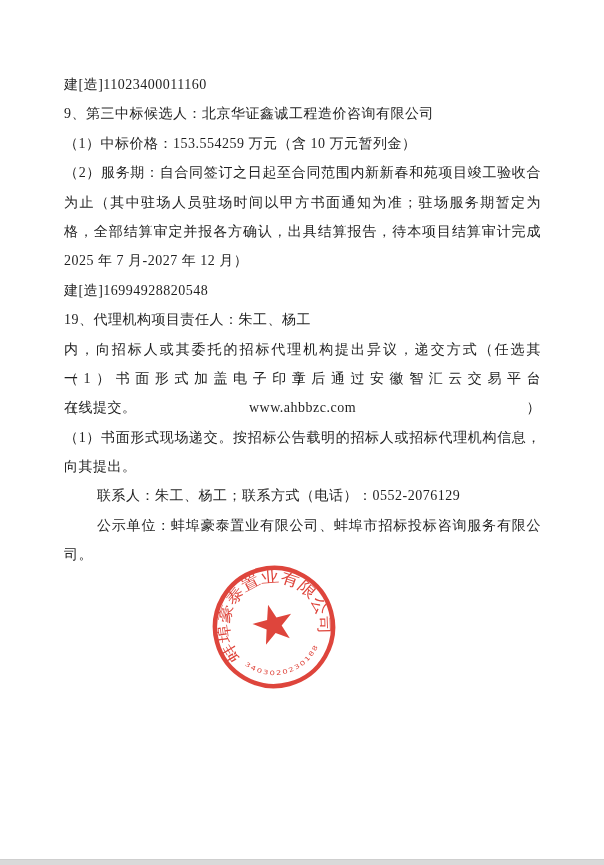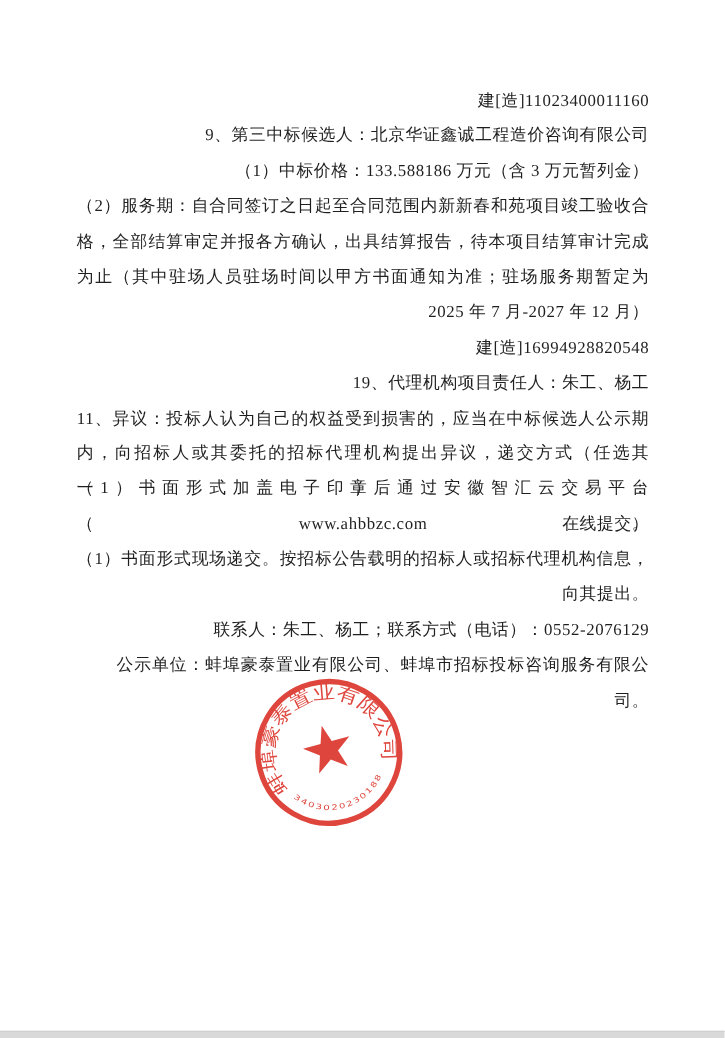--- a/index.html
+++ b/index.html
@@ -14,21 +14,20 @@
     position:absolute;
     left:64px;top:70px;width:477px;
     color:#1f1f1f;
     font-size:14px;
     letter-spacing:0.5px;
     line-height:29.4px;
   }
   .ln{
     height:29.4px;
     white-space:nowrap;
-    text-align:right;
   }
   .ln.j{
     white-space:normal;
     text-align:justify;
     text-align-last:justify;
   }
   .ln.indent{padding-left:33px;}
   .seal{
     position:absolute;
     left:199px;top:554px;
@@ -46,28 +45,27 @@
   }
 </style>
 </head>
 <body>
 
 <div class="page">
 
   <div class="doc">
     <div class="ln">建[造]11023400011160</div>
     <div class="ln">9、第三中标候选人：北京华证鑫诚工程造价咨询有限公司</div>
-    <div class="ln">（1）中标价格：133.588186 万元（含 3 万元暂列金）</div>
+    <div class="ln">（1）中标价格：153.554259 万元（含 10 万元暂列金）</div>
     <div class="ln j">（2）服务期：自合同签订之日起至合同范围内新新春和苑项目竣工验收合</div>
+    <div class="ln j">为止（其中驻场人员驻场时间以甲方书面通知为准；驻场服务期暂定为</div>
     <div class="ln j">格，全部结算审定并报各方确认，出具结算报告，待本项目结算审计完成</div>
-    <div class="ln j">为止（其中驻场人员驻场时间以甲方书面通知为准；驻场服务期暂定为</div>
     <div class="ln">2025 年 7 月-2027 年 12 月）</div>
     <div class="ln">建[造]16994928820548</div>
     <div class="ln">19、代理机构项目责任人：朱工、杨工</div>
-    <div class="ln j">11、异议：投标人认为自己的权益受到损害的，应当在中标候选人公示期</div>
     <div class="ln j">内，向招标人或其委托的招标代理机构提出异议，递交方式（任选其一）：</div>
     <div class="ln j">（1）书面形式加盖电子印章后通过安徽智汇云交易平台（www.ahbbzc.com）</div>
     <div class="ln">在线提交。</div>
     <div class="ln j">（1）书面形式现场递交。按招标公告载明的招标人或招标代理机构信息，</div>
     <div class="ln">向其提出。</div>
     <div class="ln indent">联系人：朱工、杨工；联系方式（电话）：0552-2076129</div>
     <div class="ln j indent">公示单位：蚌埠豪泰置业有限公司、蚌埠市招标投标咨询服务有限公</div>
     <div class="ln">司。</div>
   </div>
 

